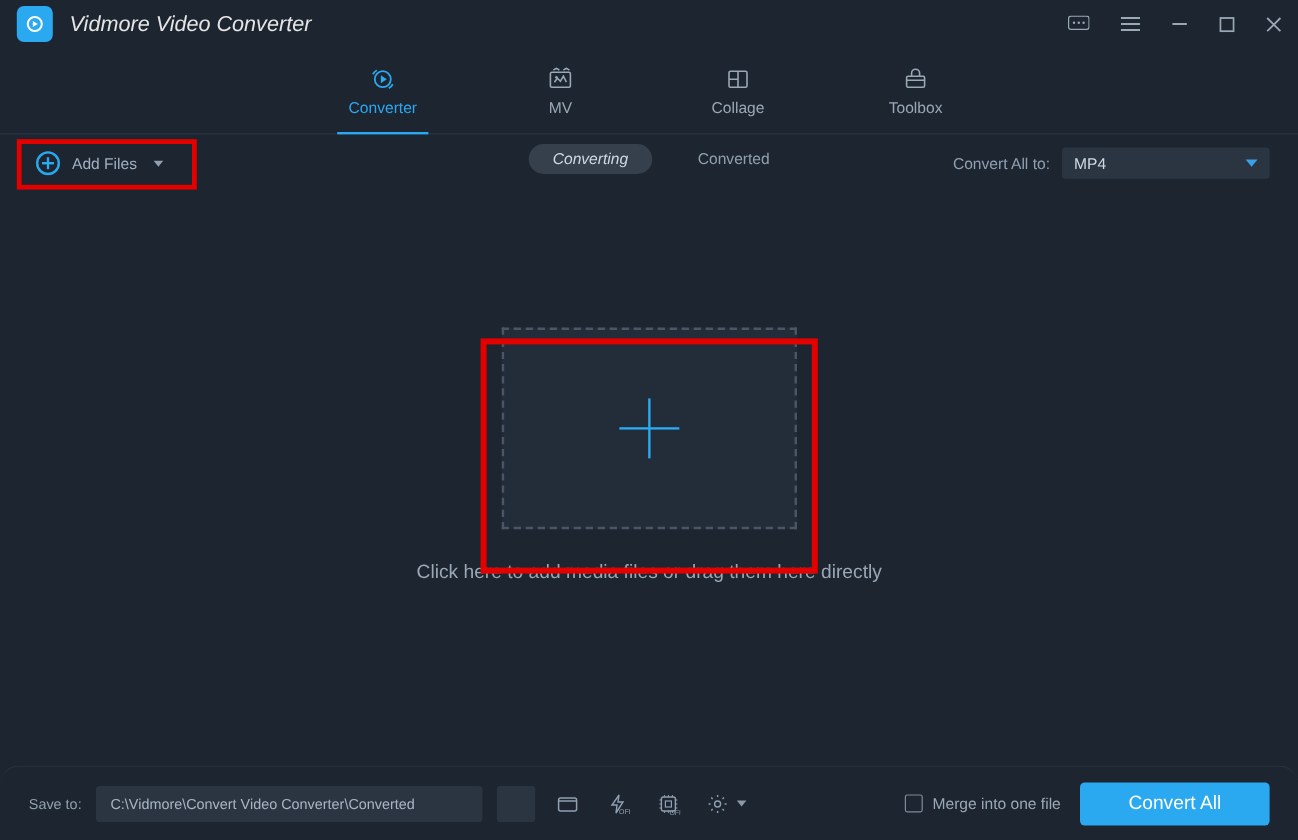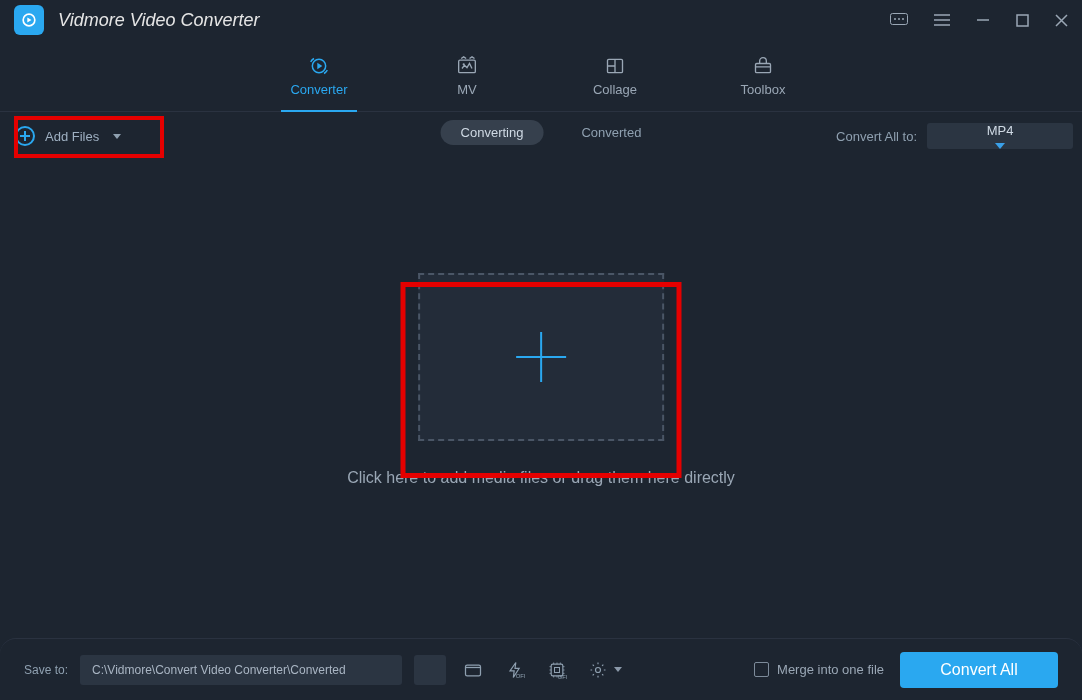--- a/index.html
+++ b/index.html
@@ -15,36 +15,36 @@
 
   
   .maintabs { height: 72px; display: flex; justify-content: center; align-items: flex-end; gap: 76px; border-bottom: 1px solid #2a3240; }
   .maintab { display: flex; flex-direction: column; align-items: center; justify-content: flex-end; gap: 6px; padding-bottom: 14px; cursor: pointer; color: #9aa7b5; position: relative; min-width: 72px; }
   .maintab.active { color: #2aa8f0; }
   .maintab.active::after { content: ""; position: absolute; left: -2px; right: -2px; bottom: -1px; height: 2px; background: #2aa8f0; }
   .maintab .lbl { font-size: 13px; }
   .maintab svg { width: 26px; height: 20px; }
 
   
-  .subbar { height: 48px; display: flex; align-items: center; padding: 0 9px; }
+  .subbar { height: 48px; display: flex; align-items: center; padding: 0 24px; }
   .addfiles { display: flex; align-items: center; gap: 10px; cursor: pointer; color: #9fb0c2; padding: 4px 6px; }
   .addfiles .plus-circ { width: 20px; height: 20px; border: 2px solid #2aa8f0; border-radius: 50%; position: relative; }
   .addfiles .plus-circ::before, .addfiles .plus-circ::after { content:""; position:absolute; background:#2aa8f0; }
   .addfiles .plus-circ::before { left:50%; top:3px; bottom:3px; width:2px; transform:translateX(-50%); }
   .addfiles .plus-circ::after  { top:50%; left:3px; right:3px; height:2px; transform:translateY(-50%); }
   .addfiles .af-label { font-size: 13px; }
   .addfiles .caret { width:0;height:0;border-left:4px solid transparent;border-right:4px solid transparent;border-top:5px solid #8fa0b0; margin-left:4px;}
   .annot-red-1 { position:absolute; left:14px; top:116px; width:150px; height:42px; border:4px solid #e50000; pointer-events:none; }
 
   .seg { margin-left: auto; margin-right: auto; display:flex; align-items:center; gap: 38px; position: absolute; left: 50%; top: 120px; transform: translateX(-50%); }
-  .seg .pill { background:#36404d; color:#cfd9e4; font-size:13px; padding:5px 20px; border-radius:14px; cursor:pointer; }
+  .seg .pill { background:#36404d; color:#cfd9e4; font-size:13px; padding:5px 20px; border-radius:14px; cursor:pointer;font-style:italic; }
   .seg .plain { color:#8fa0b0; font-size:13px; cursor:pointer; }
 
   .convert-all-to { margin-left:auto; display:flex; align-items:center; gap:10px; color:#8fa0b0; font-size:13px; }
-  .format-dd { background:#2b3542; width:146px; height:26px; border-radius:3px; display:flex; align-items:center; justify-content:space-between; padding:0 10px; color:#cfd9e4; cursor:pointer;flex-direction:column; }
+  .format-dd { background:#2b3542; width:173px; height:26px; border-radius:3px; display:flex; align-items:center; justify-content:space-between; padding:0 10px; color:#cfd9e4; cursor:pointer; }
   .format-dd .caret2 { width:0;height:0;border-left:5px solid transparent;border-right:5px solid transparent;border-top:6px solid #3aa0e8; }
 
   
   .workzone { position:absolute; left:0; right:0; top:160px; bottom:62px; }
   .dropbox-wrap { position:absolute; left:50%; top:46%; transform:translate(-50%,-50%); text-align:center; }
   .dropbox { width:246px; height:168px; border:2px dashed #4a5666; background:#232c39; display:flex; align-items:center; justify-content:center; cursor:pointer; margin:0 auto; }
   .dropbox .bigplus { position:relative; width:50px; height:50px; }
   .dropbox .bigplus::before, .dropbox .bigplus::after { content:""; position:absolute; background:#2aa8f0; }
   .dropbox .bigplus::before { left:50%; top:0; bottom:0; width:2px; transform:translateX(-50%); }
   .dropbox .bigplus::after  { top:50%; left:0; right:0; height:2px; transform:translateY(-50%); }

